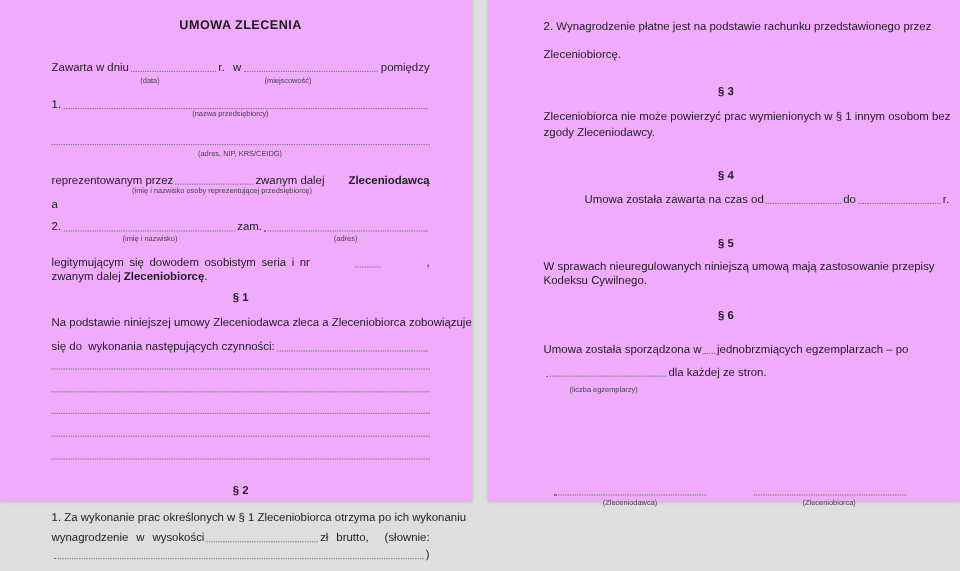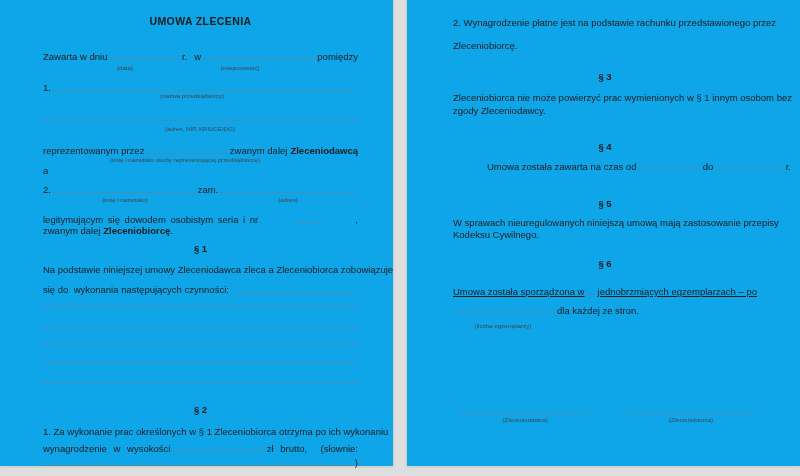--- a/index.html
+++ b/index.html
@@ -6,21 +6,21 @@
   html,body { width:800px; height:476px; }
   body {
     font-family:"Liberation Sans","DejaVu Sans",sans-serif;
     background:#dedede;
     color:#1c1c1c;
     position:relative;
     overflow:hidden;
   }
   .stage { position:absolute; inset:0; width:800px; height:476px; }
   .page {
-    position:absolute; top:0; height:466px; background:#0ea5e9;
+    position:absolute; top:0; height:418px; background:#f0abfc;
     box-shadow:0 0 3px rgba(0,0,0,.18);
   }
   #page1 { left:0;   width:393px; }
   #page2 { left:407px; width:393px; }
 
   .row  { position:absolute; display:flex; align-items:flex-end; font-size:9.5px; line-height:11px; }
   .t    { white-space:pre; }
   .b    { font-weight:bold; }
   .dots { flex:1 1 auto; border-bottom:1px dotted #7a7a7a; margin:0 2px 2px 2px; min-width:6px; }
   .dotline { position:absolute; border-bottom:1px dotted #7a7a7a; }
@@ -62,21 +62,21 @@
     </div>
     <span class="lbl" style="top:92px; left:192px;">(nazwa przedsiębiorcy)</span>
 
     <div class="dotline c1" style="top:113px; height:8px;"></div>
     <span class="lbl" style="top:125px; left:200px;">(adres, NIP, KRS/CEIDG)</span>
 
     <div class="row c1" style="top:144px; height:12px;">
       <span class="t">reprezentowanym przez</span>
       <span class="dots"></span>
       <span class="t">zwanym dalej</span>
-      <span class="t b" style="margin-left:3px;">Zleceniodawcą</span>
+      <span class="t b" style="margin-left:20px;">Zleceniodawcą</span>
     </div>
     <span class="lbl" style="top:156px; left:185px;">(imię i nazwisko osoby reprezentującej przedsiębiorcę)</span>
 
     <div class="ln c1" style="top:165px;">a</div>
 
     <div class="row c1" style="top:183px; height:12px;">
       <span class="t">2.</span>
       <span class="dots" style="flex:143;"></span>
       <span class="t">zam.</span>
       <span class="dots" style="flex:136;"></span>
@@ -135,21 +135,21 @@
       <span class="t">do</span>
       <span class="dots" style="flex:77;"></span>
       <span class="t">r.</span>
     </div>
 
     <div class="h c2" style="top:198px;">§ 5</div>
     <div class="jl c2" style="top:217px;">W sprawach nieuregulowanych niniejszą umową mają zastosowanie przepisy</div>
     <div class="ln c2" style="top:229px;">Kodeksu Cywilnego.</div>
 
     <div class="h c2" style="top:258px;">§ 6</div>
-    <div class="row c2" style="top:285px; height:12px;text-decoration:underline;">
+    <div class="row c2" style="top:285px; height:12px;">
       <span class="t">Umowa została sporządzona w</span>
       <span class="dots"></span>
       <span class="t">jednobrzmiących egzemplarzach – po</span>
     </div>
     <div class="row c2" style="top:304px; height:12px;">
       <span class="dots" style="flex:0 0 100px;"></span>
       <span class="t">dla każdej ze stron.</span>
     </div>
     <span class="lbl" style="top:322px; left:96px;">(liczba egzemplarzy)</span>
 

